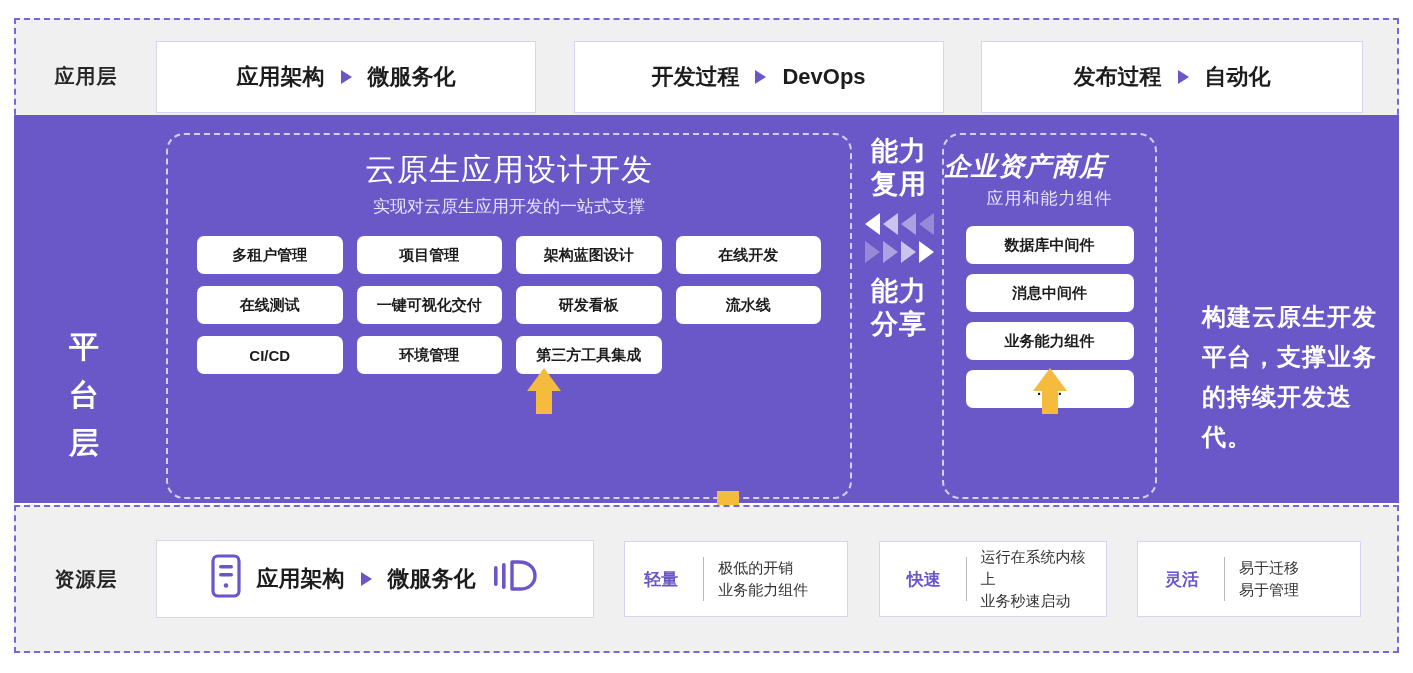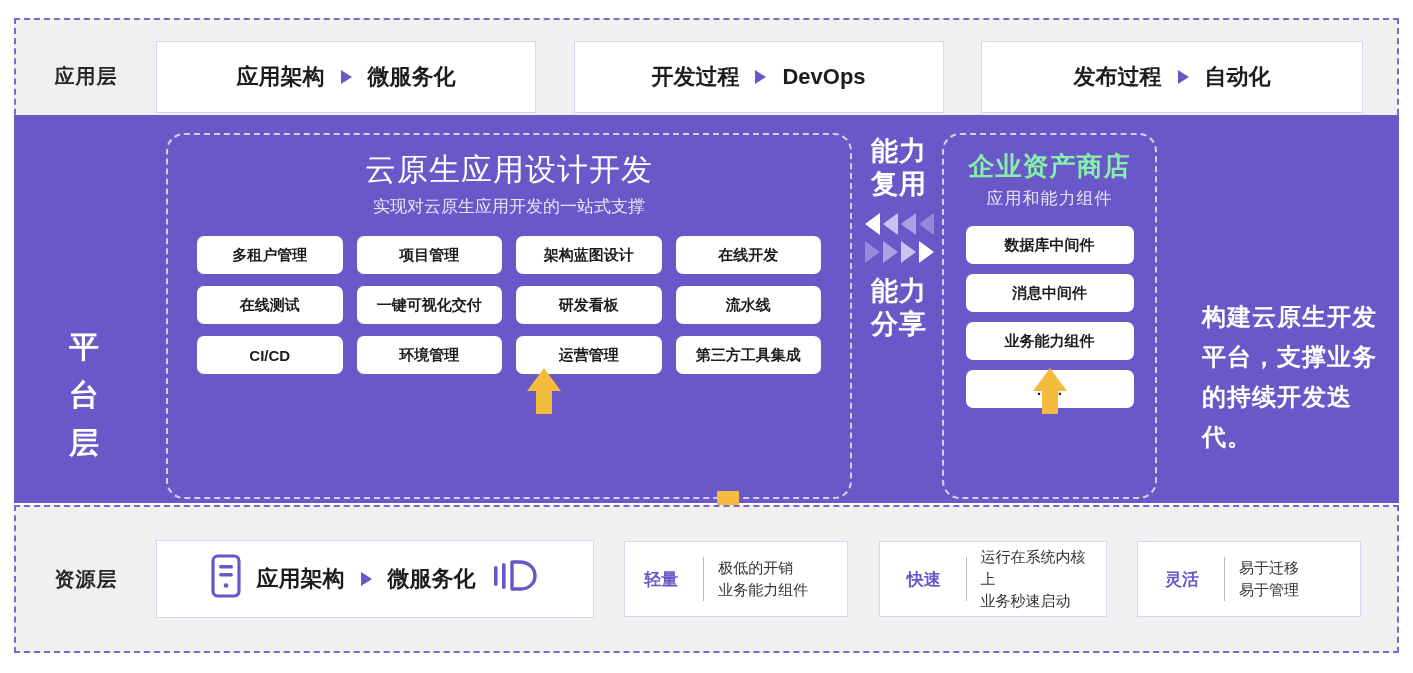--- a/index.html
+++ b/index.html
@@ -183,26 +183,27 @@
     position: absolute;
     left: 928px;
     top: 18px;
     width: 215px;
     height: 366px;
     border: 2px dashed rgba(255,255,255,0.72);
     border-radius: 18px;
     box-sizing: border-box;
   }
   .asset-title {
-    text-align: center;
-    color: #86efac;
+    text-align: left;
+    color: #ffffff;
     font-size: 26px;
     font-weight: bold;
     margin-top: 14px;
     letter-spacing: 1px;
+    font-style: italic;
   }
   .asset-sub {
     text-align: center;
     color: #e8e3fb;
     font-size: 17px;
     margin-top: 3px;
     letter-spacing: 1px;
   }
   .asset-list {
     margin: 16px auto 0;
@@ -407,21 +408,20 @@
         <div class="chip">多租户管理</div>
         <div class="chip">项目管理</div>
         <div class="chip">架构蓝图设计</div>
         <div class="chip">在线开发</div>
         <div class="chip">在线测试</div>
         <div class="chip">一键可视化交付</div>
         <div class="chip">研发看板</div>
         <div class="chip">流水线</div>
         <div class="chip">CI/CD</div>
         <div class="chip">环境管理</div>
-        <div class="chip">运营管理</div>
         <div class="chip">第三方工具集成</div>
       </div>
     </div>
 
     <div class="center-col">
       <div class="cap-text">
         <span>能力</span>
         <span>复用</span>
       </div>
       <div class="arrow-row">

